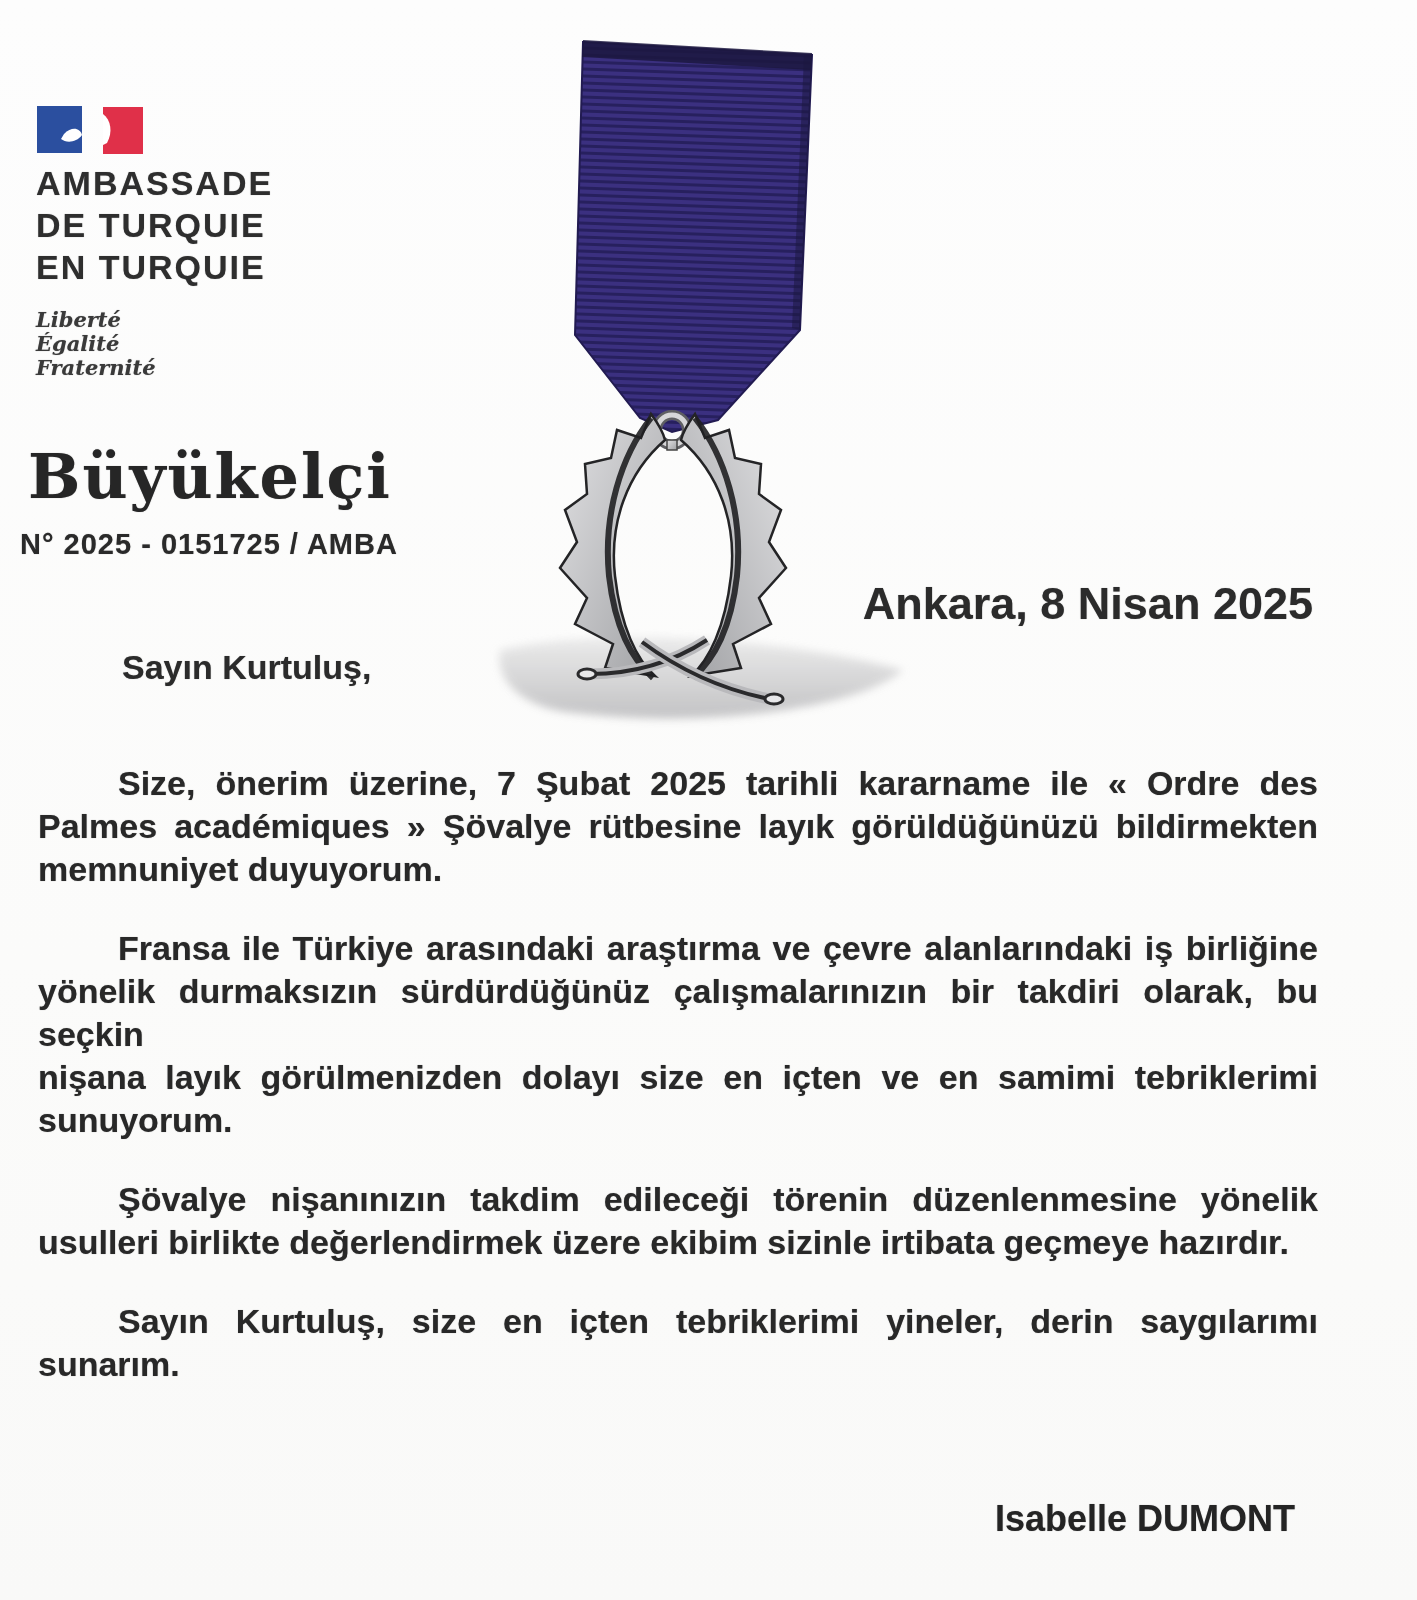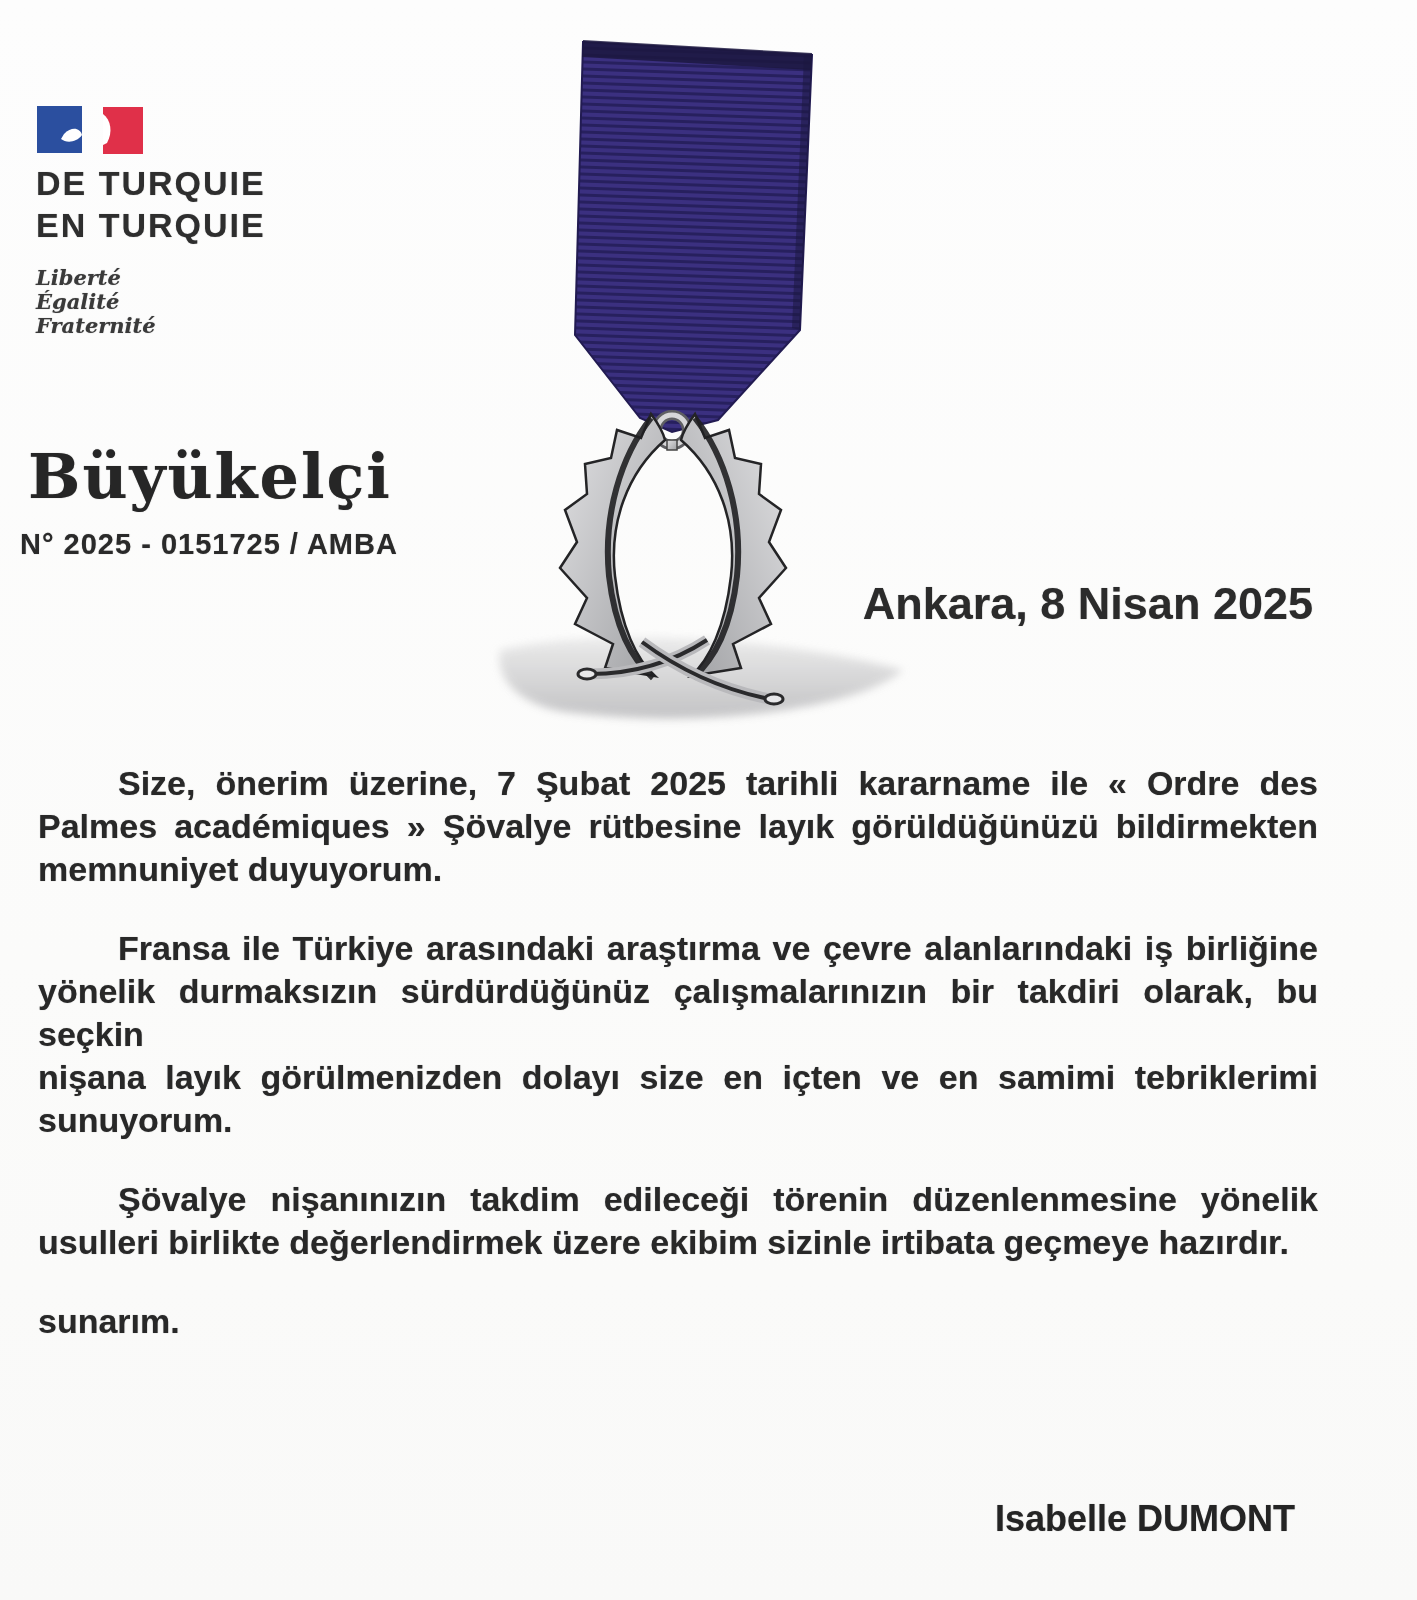--- a/index.html
+++ b/index.html
@@ -89,51 +89,54 @@
   </svg>
 
   <div class="letterhead">
     <svg class="flag" viewBox="0 0 112 52" aria-hidden="true">
       <rect x="1" y="2" width="45" height="47" fill="#2b4f9f"></rect>
       <rect x="67" y="3" width="40" height="47" fill="#e03049"></rect>
       <path d="M28,30 C36,22 44,24 46,31 C40,39 30,39 25,35 Z" fill="#fff"></path>
       <path d="M67,10 C75,16 77,28 71,39 L67,41 Z" fill="#fff"></path>
     </svg>
     <div class="embassy inktext">
+      <div>AMBASSADE</div>
       <div>DE TURQUIE</div>
       <div>EN TURQUIE</div>
     </div>
     <div class="motto inktext">
       <div>Liberté</div>
       <div>Égalité</div>
       <div>Fraternité</div>
     </div>
   </div>
 
   <div class="script-title inktext">Büyükelçi</div>
   <div class="reference inktext">N° 2025 - 0151725 / AMBA</div>
 
   <div class="dateline inktext">Ankara, 8 Nisan 2025</div>
+  <div class="salutation inktext">Sayın Kurtuluş,</div>
 
   <div class="body-text inktext">
       <div class="para">
         <div class="line first">Size, önerim üzerine, 7 Şubat 2025 tarihli kararname ile « Ordre des</div>
         <div class="line">Palmes académiques » Şövalye rütbesine layık görüldüğünüzü bildirmekten</div>
         <div class="line last">memnuniyet duyuyorum.</div>
       </div>
       <div class="para">
         <div class="line first">Fransa ile Türkiye arasındaki araştırma ve çevre alanlarındaki iş birliğine</div>
         <div class="line">yönelik durmaksızın sürdürdüğünüz çalışmalarınızın bir takdiri olarak, bu seçkin</div>
         <div class="line">nişana layık görülmenizden dolayı size en içten ve en samimi tebriklerimi</div>
         <div class="line last">sunuyorum.</div>
       </div>
       <div class="para">
         <div class="line first">Şövalye nişanınızın takdim edileceği törenin düzenlenmesine yönelik</div>
         <div class="line last">usulleri birlikte değerlendirmek üzere ekibim sizinle irtibata geçmeye hazırdır.</div>
       </div>
       <div class="para">
+        <div class="line first">Sayın Kurtuluş, size en içten tebriklerimi yineler, derin saygılarımı</div>
         <div class="line last">sunarım.</div>
       </div>
     </div>
 
   <div class="signature inktext">Isabelle DUMONT</div>
 
 </div>
 
 </body></html>

